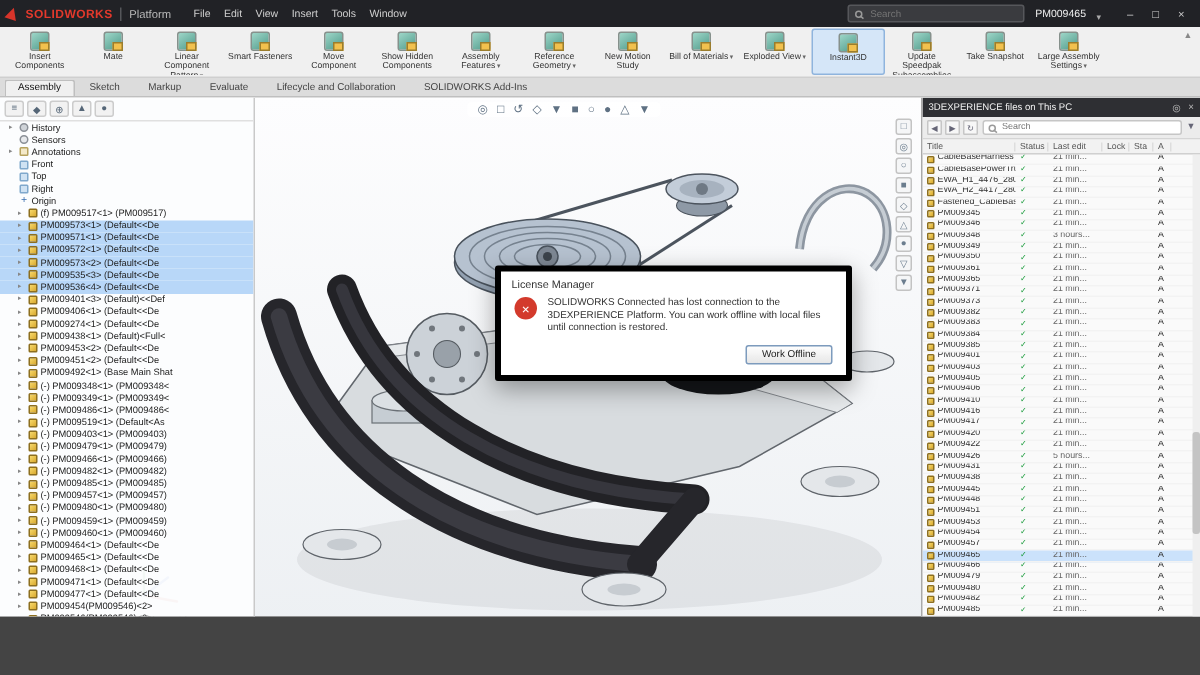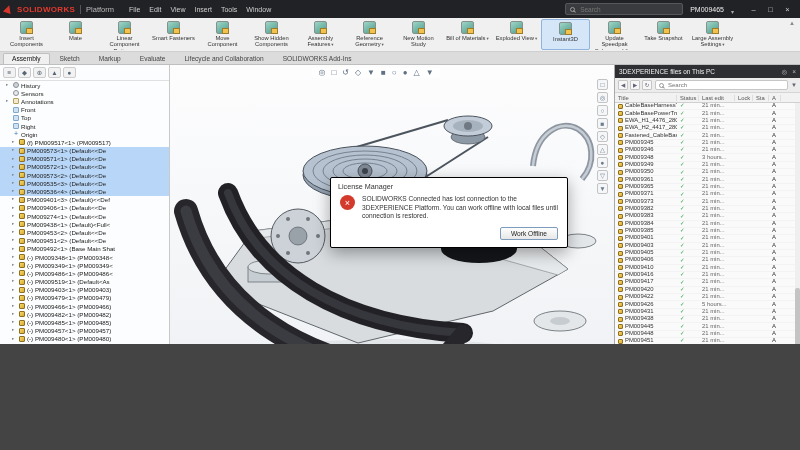--- a/index.html
+++ b/index.html
@@ -1,17 +1,17 @@
 <!DOCTYPE html>
 <html><head>
 <meta charset="utf-8">
 <style>
   html,body{margin:0;padding:0;background:#444;}
   *{box-sizing:border-box;}
-  .app{position:relative;width:800px;height:344px;overflow:hidden;background:#f0f0f0;
+  .app{position:relative;width:800px;height:411px;overflow:hidden;background:#f0f0f0;
        font-family:"Liberation Sans",sans-serif;user-select:none;}
 
   
   .titlebar{position:absolute;top:0;left:0;right:0;height:18px;background:#212226;
             display:flex;align-items:center;gap:5px;padding:0 4px;}
   .logo-mark{width:0;height:0;border-left:4px solid transparent;border-right:4px solid transparent;
              border-bottom:8px solid #d7342a;transform:rotate(18deg);}
   .brand{color:#e2392c;font-size:8px;font-weight:bold;letter-spacing:.3px;}
   .brand2{color:#b9b9b9;font-size:7.5px;border-left:1px solid #55565a;padding-left:5px;}
   .menus{display:flex;gap:9px;margin-left:10px;}
@@ -123,21 +123,21 @@
   .fic{width:5px;height:5px;background:linear-gradient(135deg,#f7d96b,#d9a92f);
        border:1px solid #8d6f1f;border-radius:1px;flex:0 0 auto;}
   .fok{color:#1f9d3f;font-size:5.5px;}
   .fok::before{content:"✓";}
   .fedit{color:#666;}
   .fscroll{position:absolute;right:0;top:0;bottom:0;width:5px;background:#efefef;}
   .fthumb{position:absolute;right:0;width:5px;height:68px;top:185px;background:#c4c4c4;border-radius:2px;}
 
   
   .dialog{position:absolute;left:330px;top:112px;width:238px;background:#fff;
-          border:1px solid #000000;box-shadow:0 5px 16px rgba(0,0,0,.35);border-radius:2px;}
+          border:4px solid #000000;box-shadow:0 5px 16px rgba(0,0,0,.35);border-radius:2px;}
   .dtitle{font-size:7.2px;color:#333;padding:4px 7px 2px;}
   .dbody{display:flex;gap:7px;padding:2px 9px 4px;}
   .derr{width:15px;height:15px;border-radius:50%;background:#d33a2c;flex:0 0 auto;display:flex;
         align-items:center;justify-content:center;color:#fff;font-size:9px;}
   .derr::before{content:"×";}
   .dmsg{font-size:6.6px;color:#333;line-height:1.3;}
   .dfoot{display:flex;justify-content:flex-end;padding:2px 9px 7px;}
   .dbtn{font-size:6.6px;padding:2px 10px;border:1px solid #7d9bbd;border-radius:2px;color:#222;
         background:linear-gradient(#fefefe,#e7e7e7);}
 

